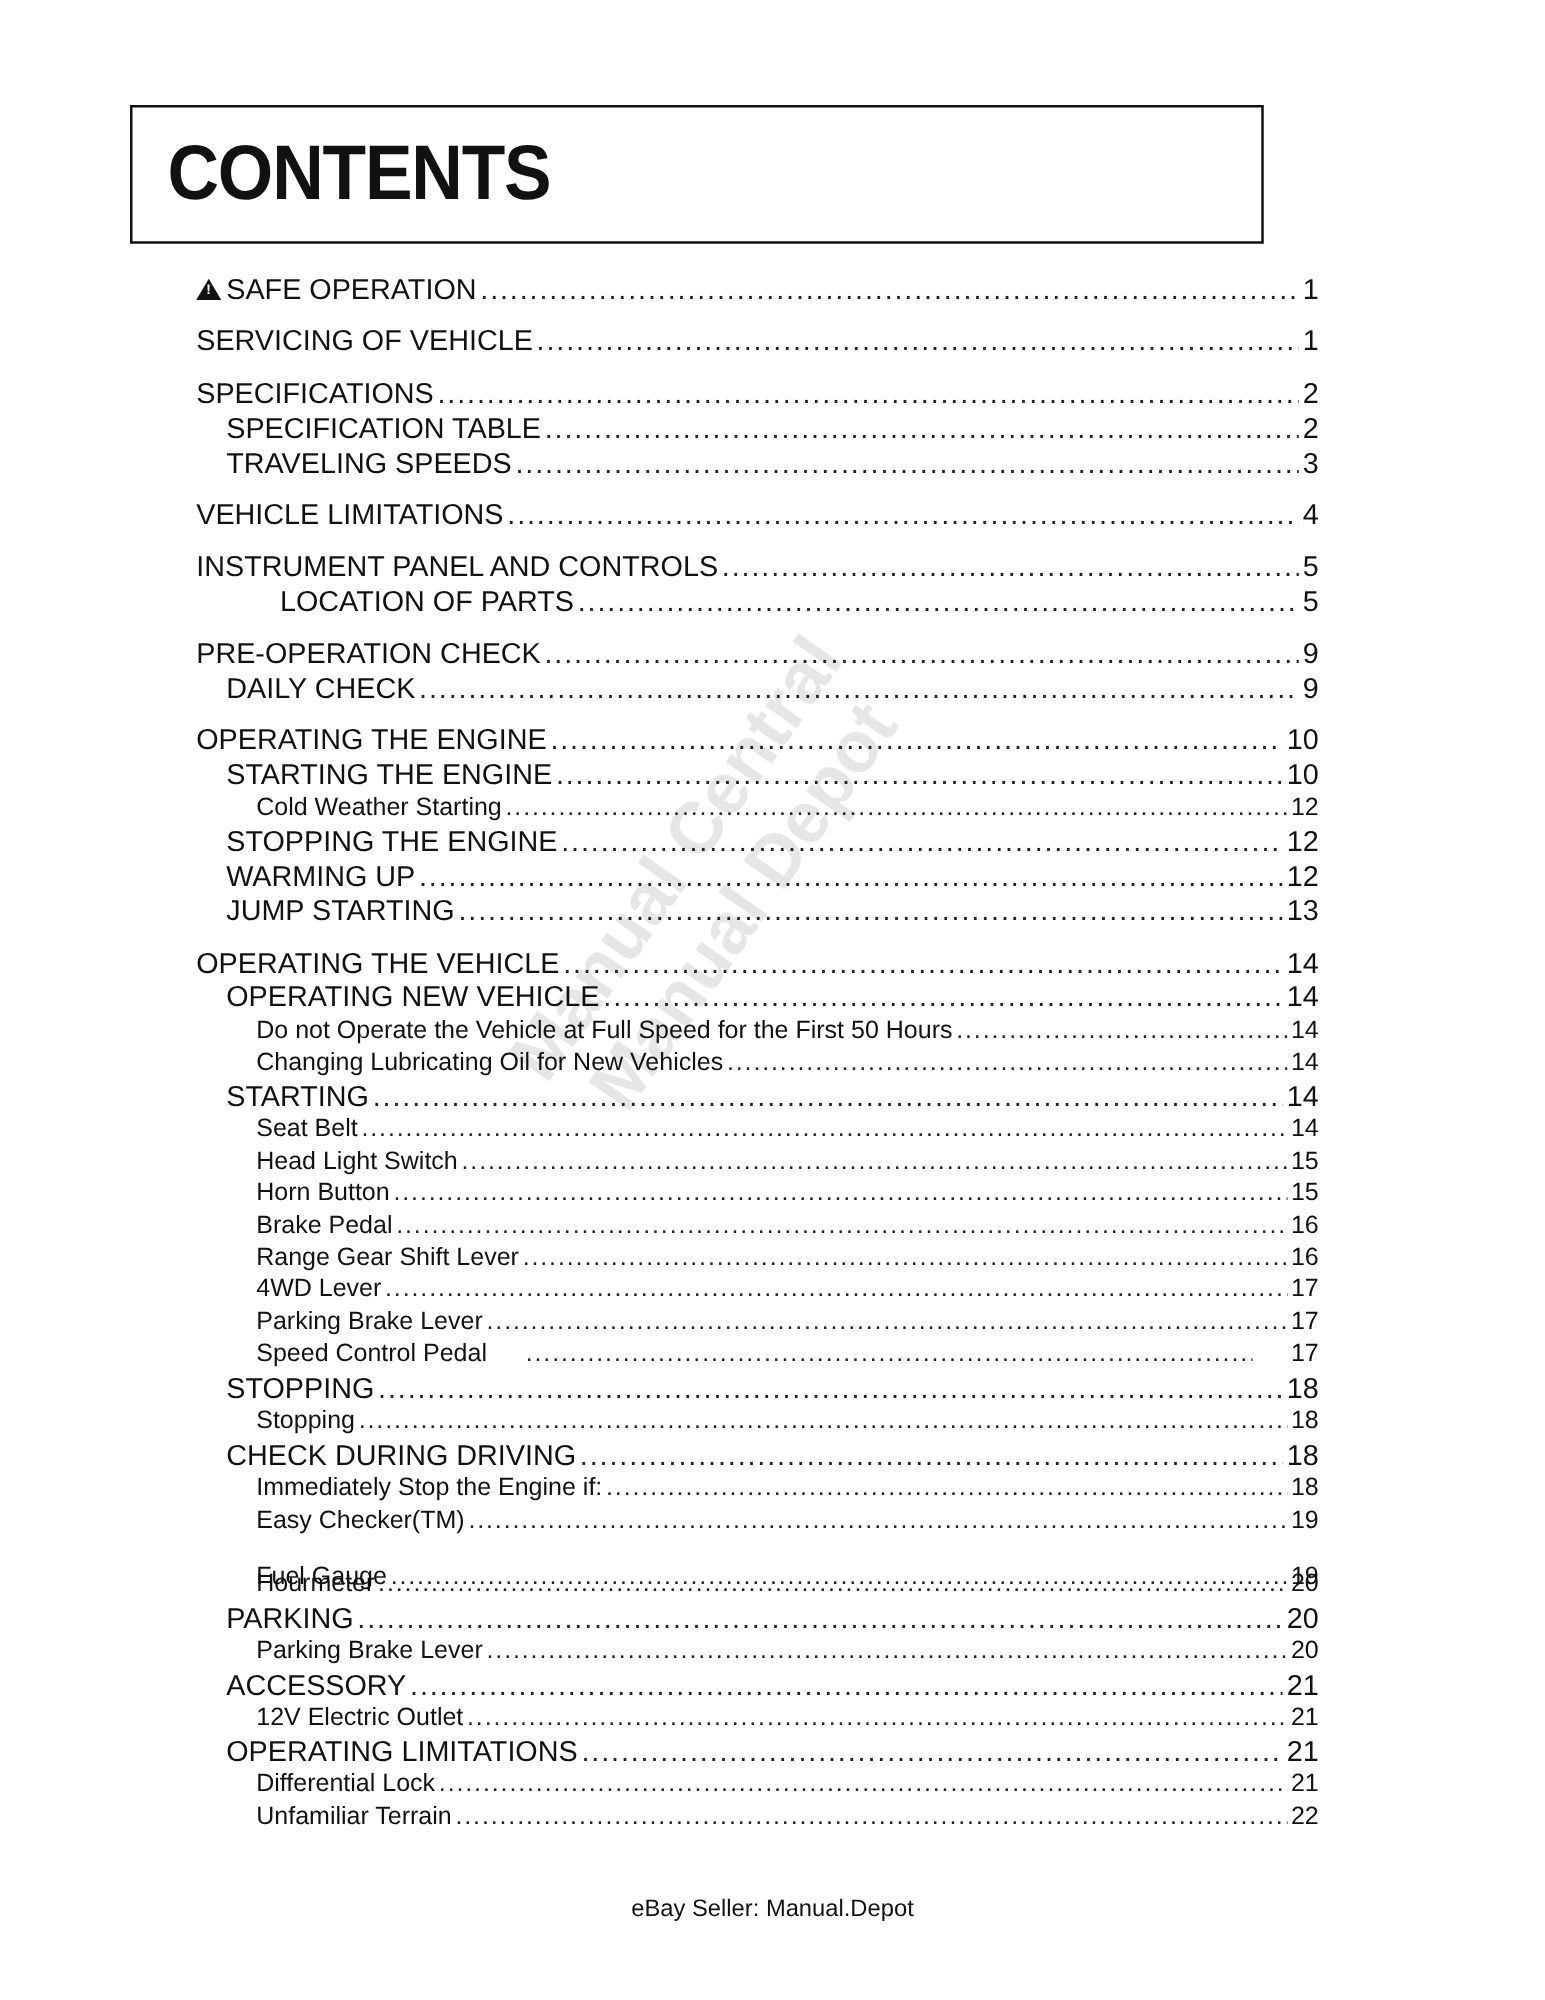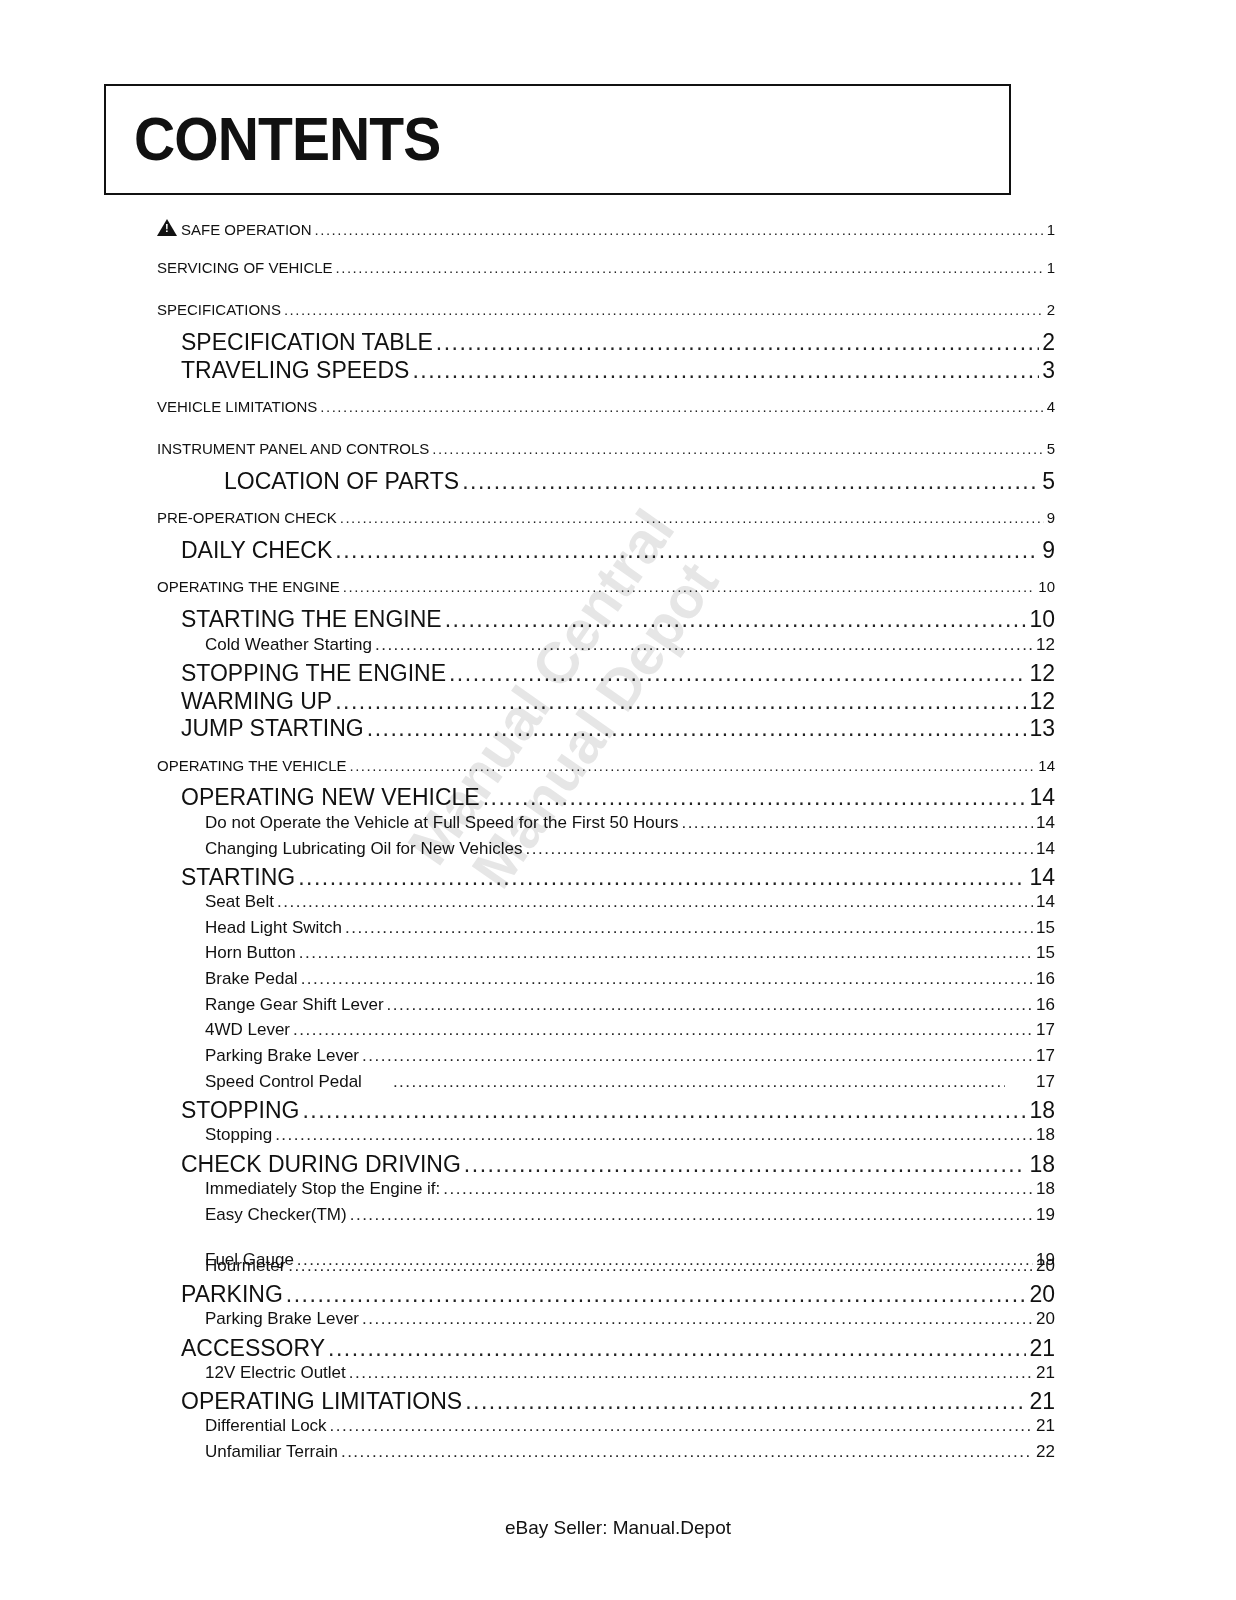--- a/index.html
+++ b/index.html
@@ -9,23 +9,23 @@
                border:2px solid #111; box-sizing:border-box; }
   .title-box h1 { margin:0; position:absolute; left:28px; top:22px; font-size:62px;
                   font-weight:bold; letter-spacing:-1px; transform:scaleX(0.92);
                   transform-origin:left center; line-height:1; }
   .toc { position:absolute; left:157px; top:0; width:898px; }
   .row { position:absolute; left:0; right:0; display:flex; align-items:baseline; white-space:nowrap; }
   .row .label { flex:0 0 auto; }
   .row .dots { flex:1 1 auto; overflow:hidden; margin:0 3px; letter-spacing:1.5px; color:#222; }
   .row .dots::before { content:"................................................................................................................................................................................................................................................"; }
   .row .page { flex:0 0 auto; text-align:right; }
-  .l1 { font-size:15px; left:0; }
+  .l1 { font-size:23px; left:0; }
   .l2 { font-size:23px; left:24px; }
-  .l3 { font-size:17px; left:48px; }
+  .l3 { font-size:20px; left:48px; }
   .warn { display:inline-block; width:0; height:0; border-left:10px solid transparent;
           border-right:10px solid transparent; border-bottom:17px solid #111; position:relative;
           margin-right:4px; top:1px; }
   .warn::after { content:"!"; position:absolute; left:-2px; top:3px; color:#fff; font-size:11px;
                  font-weight:bold; }
   .watermark { position:absolute; left:360px; top:640px; transform:rotate(-55deg);
                color:#e6e6e6; font-size:58px; font-weight:bold; line-height:66px;
                text-align:center; pointer-events:none; z-index:0; }
   .footer { position:absolute; left:0; right:0; top:1517px; text-align:center; font-size:19px; color:#111; }
 </style>

